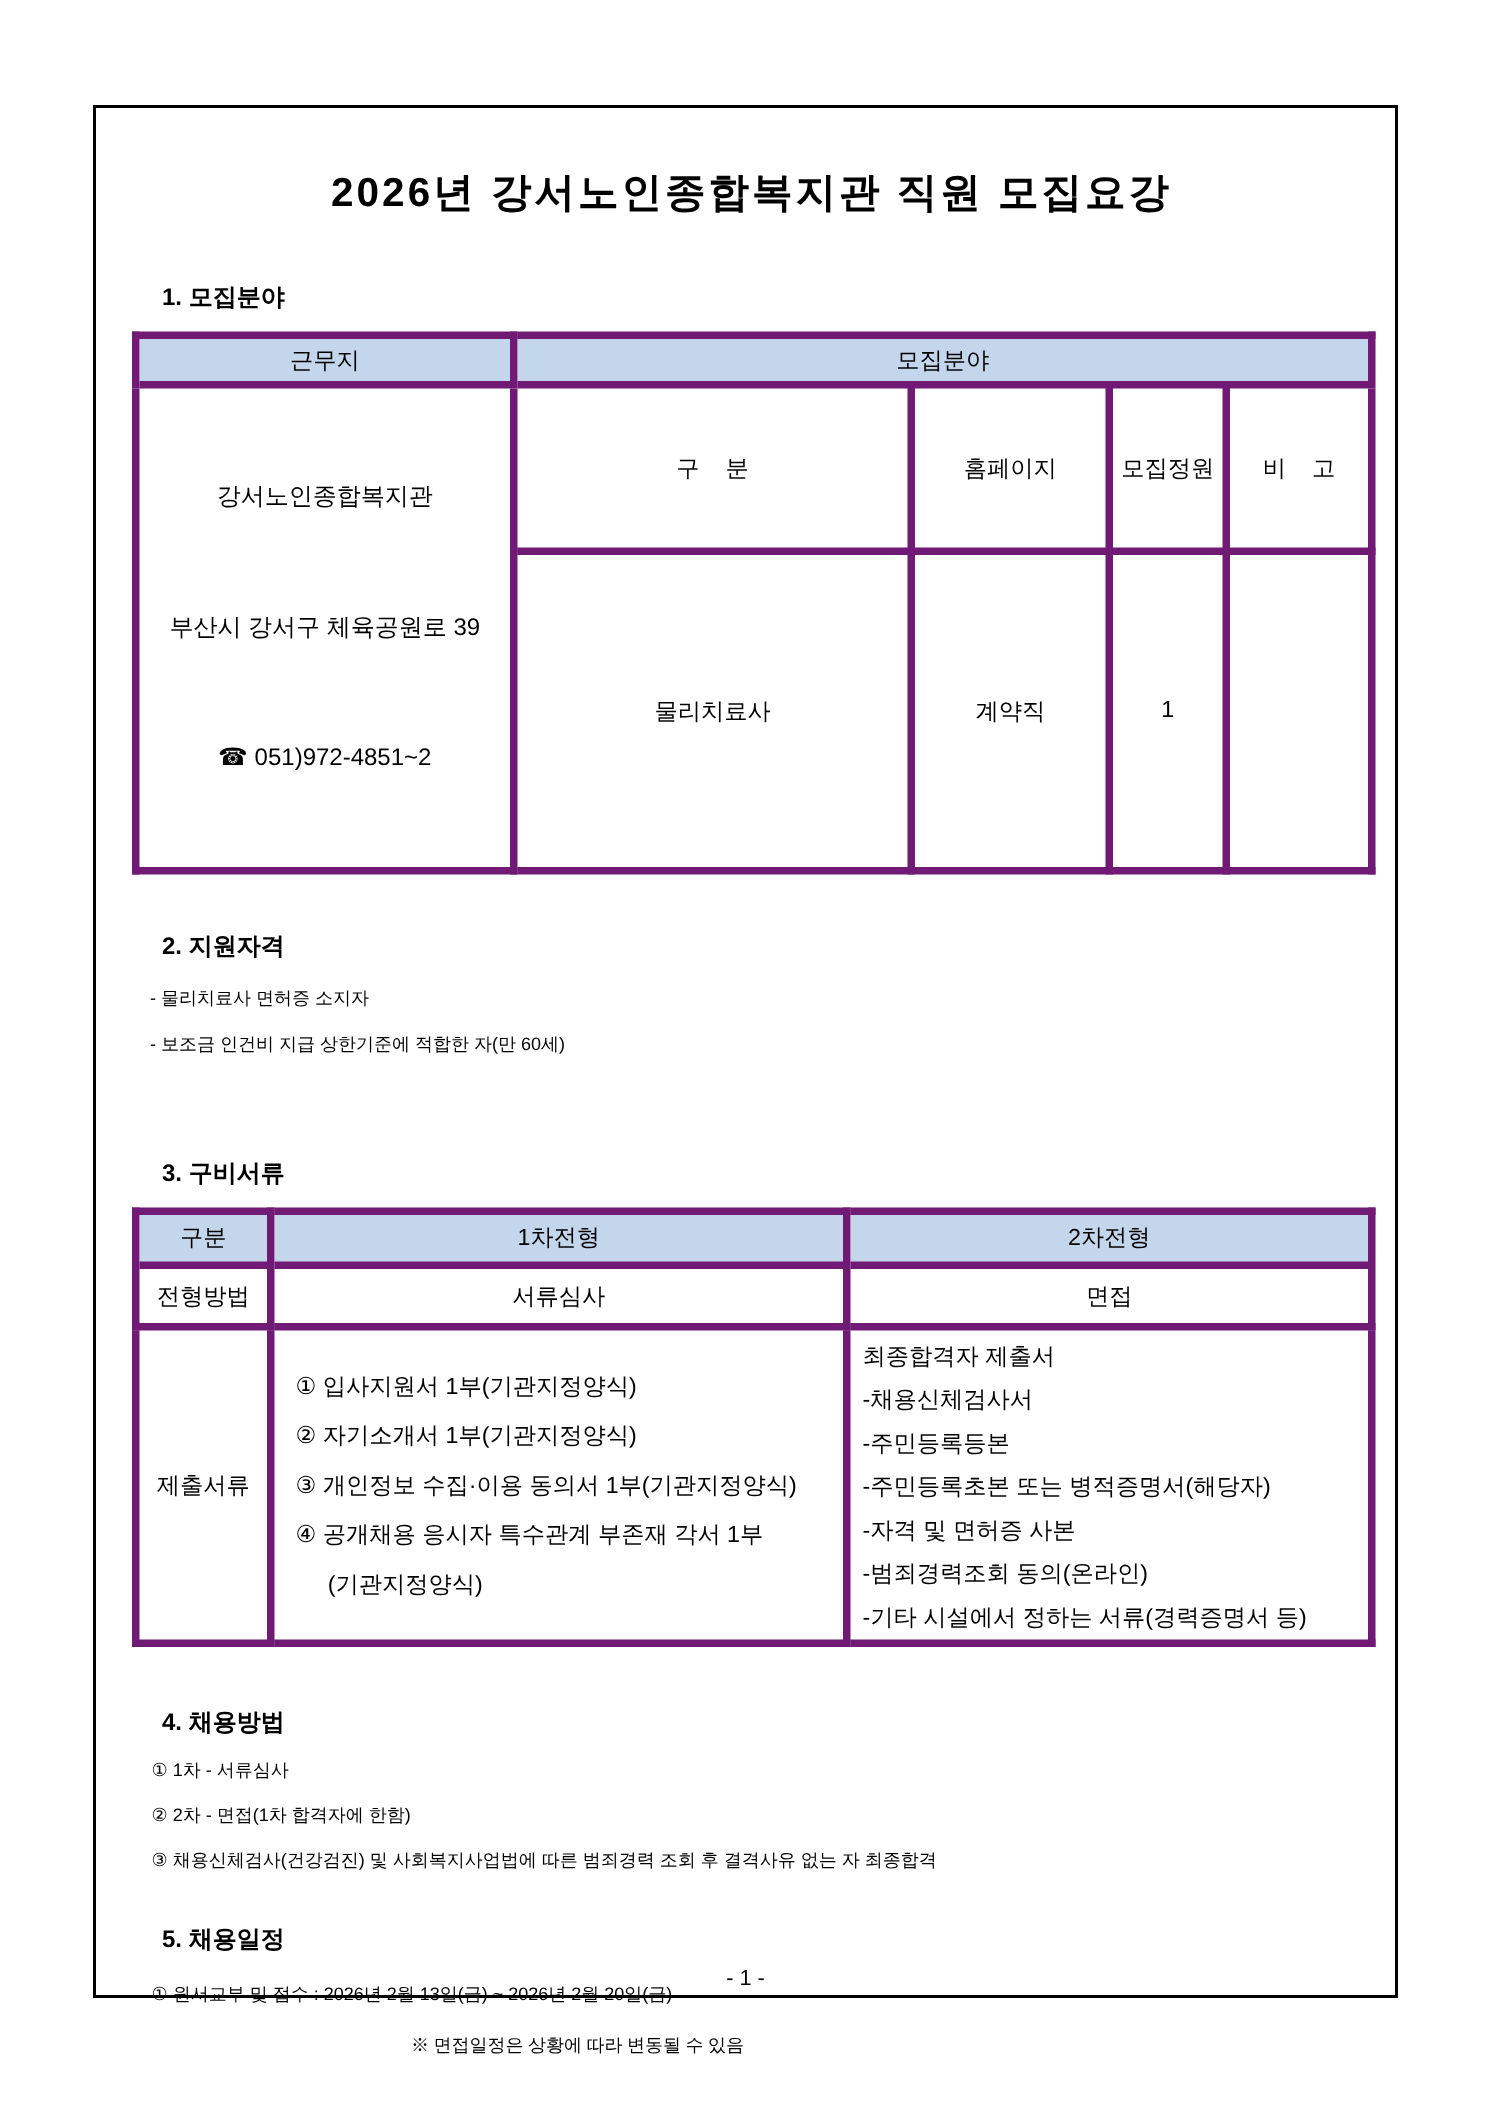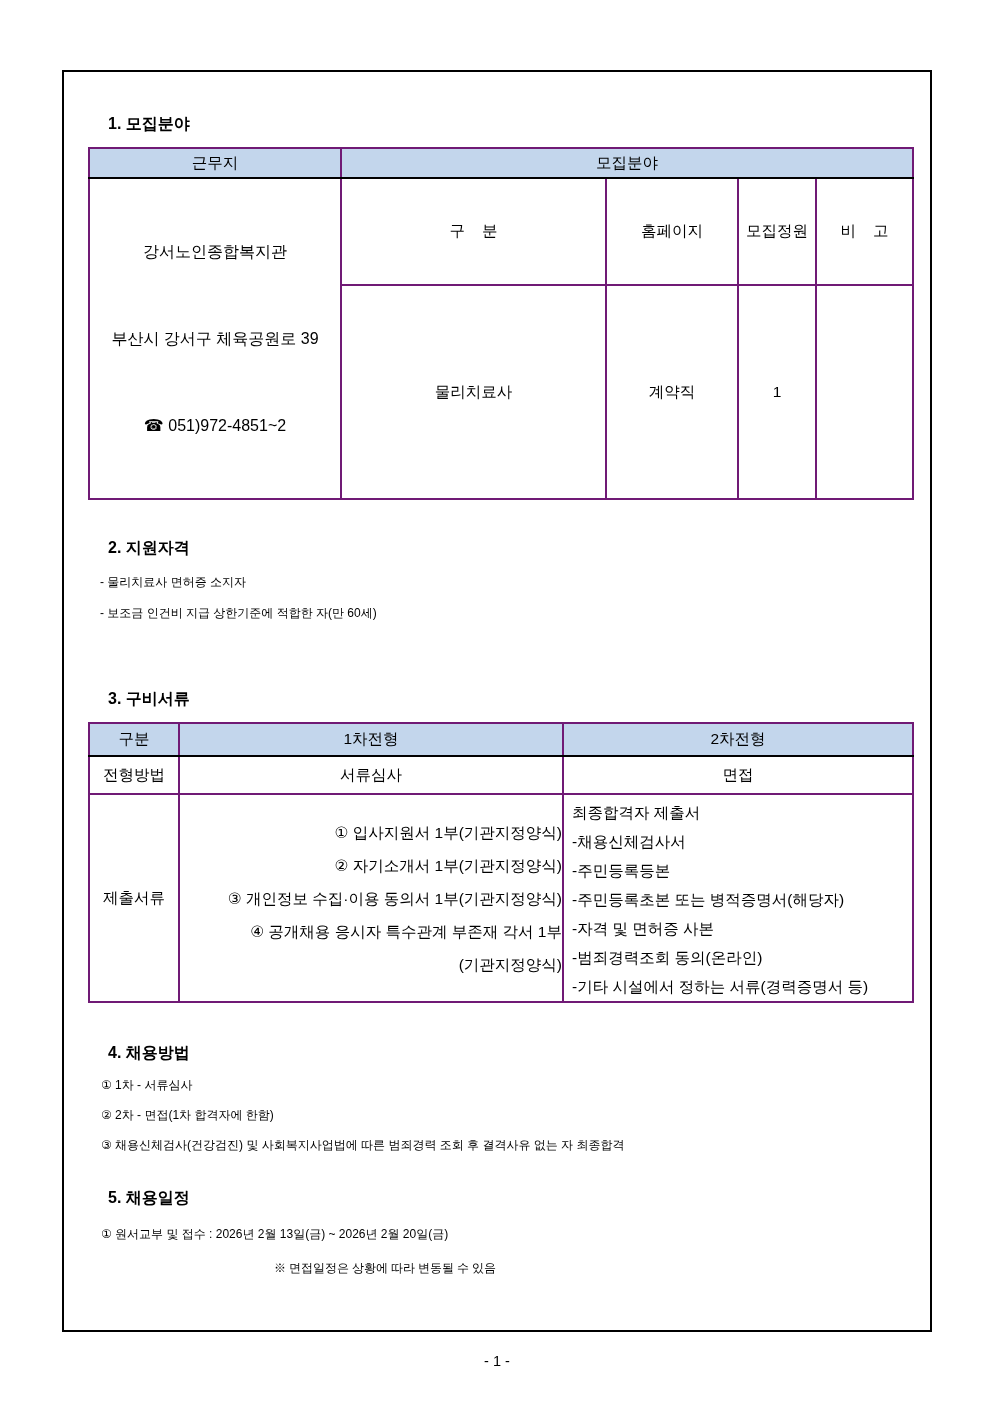--- a/index.html
+++ b/index.html
@@ -54,21 +54,21 @@
   .h5-sec { margin-top: 28px; }
 
   table {
     border-collapse: collapse;
     table-layout: fixed;
     width: 824px;
     border: 2px solid #000000;
     font-size: 15.5px;
   }
   th, td {
-    border: 2px solid #701a75;
+    border: 5px solid #701a75;
     padding: 0;
     text-align: center;
     vertical-align: middle;
     white-space: pre-wrap;
     overflow: hidden;
   }
   .tbl { margin-top: 12px; }
   .head-row th {
     background: var(--header-bg, #C3D6EC);
     font-weight: normal;
@@ -76,21 +76,21 @@
   }
   .t1 .head-row th { height: 28px; }
   .t1 .sub-row td { height: 30px; }
   .t1 .data-row td { height: 62px; }
   .t1 .workplace-cell { line-height: 29px; font-size: 16px; }
 
   .t2 .head-row th { height: 31px; }
   .t2 .method-row td { height: 36px; }
   .t2 .docs-row td { height: 202px; }
   .t2 .docs-first-cell {
-    text-align: right;
+    text-align: left;
     vertical-align: middle;
     padding-left: 14px;
   }
   .t2 .docs-first-cell .line { line-height: 33px; }
   .t2 .docs-second-cell {
     text-align: left;
     vertical-align: top;
     padding-left: 8px;
     padding-top: 3px;
   }
@@ -116,20 +116,21 @@
     white-space: pre-wrap;
   }
 </style>
 </head>
 <body>
 
 <div class="canvas">
   <div class="page-border">
     <div class="content">
 
+      <h1 class="doc-title">2026년 강서노인종합복지관 직원 모집요강</h1>
 
       <div class="sec-heading h1-sec">1. 모집분야</div>
       <table class="tbl t1">
         <colgroup>
           <col style="width:252px">
             <col style="width:265px">
             <col style="width:132px">
             <col style="width:78px">
             <col style="width:97px">
         </colgroup>

